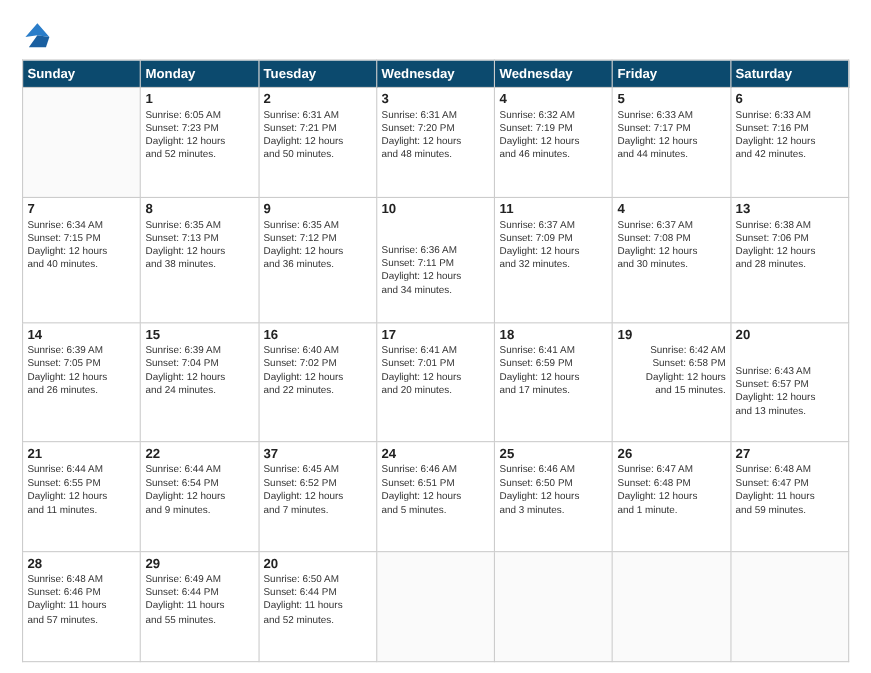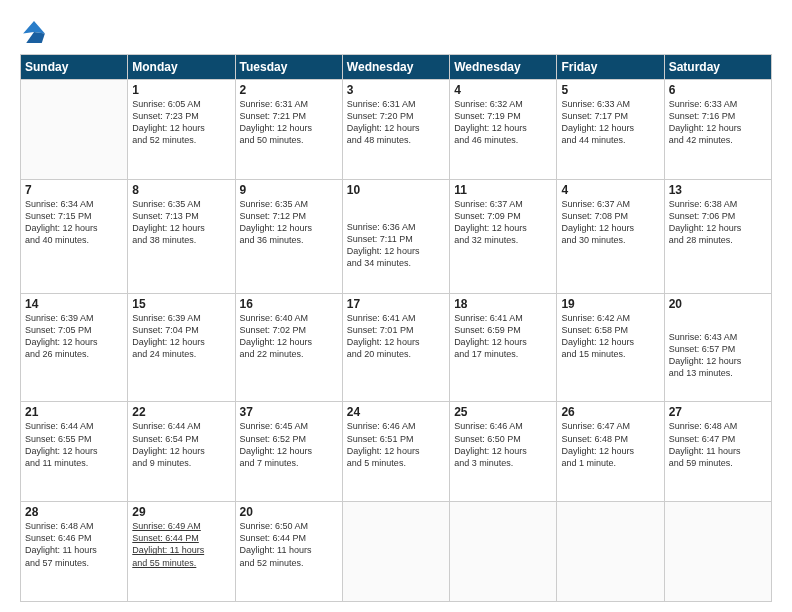--- a/index.html
+++ b/index.html
@@ -252,21 +252,21 @@
           </td>
           <td>
             <span class="day-num">18</span>
             <div class="cell-text" style="white-space: pre-line;">Sunrise: 6:41 AM
 Sunset: 6:59 PM
 Daylight: 12 hours
 and 17 minutes.</div>
           </td>
           <td>
             <span class="day-num">19</span>
-            <div class="cell-text" style="white-space: pre-line;">Sunrise: 6:42 AM
+            <div class="cell-text" style="white-space: pre-line; text-align: right;">Sunrise: 6:42 AM
 Sunset: 6:58 PM
 Daylight: 12 hours
 and 15 minutes.</div>
           </td>
           <td>
             <span class="day-num">20</span>
             <div class="cell-text" style="white-space: pre-line; margin-top: 20px;">Sunrise: 6:43 AM
 Sunset: 6:57 PM
 Daylight: 12 hours
 and 13 minutes.</div>
@@ -326,21 +326,21 @@
         <tr>
           <td>
             <span class="day-num">28</span>
             <div class="cell-text" style="white-space: pre-line;">Sunrise: 6:48 AM
 Sunset: 6:46 PM
 Daylight: 11 hours
 and 57 minutes.</div>
           </td>
           <td>
             <span class="day-num">29</span>
-            <div class="cell-text" style="white-space: pre-line; text-decoration: underline;">Sunrise: 6:49 AM
+            <div class="cell-text" style="white-space: pre-line;">Sunrise: 6:49 AM
 Sunset: 6:44 PM
 Daylight: 11 hours
 and 55 minutes.</div>
           </td>
           <td>
             <span class="day-num">20</span>
             <div class="cell-text" style="white-space: pre-line;">Sunrise: 6:50 AM
 Sunset: 6:44 PM
 Daylight: 11 hours
 and 52 minutes.</div>

